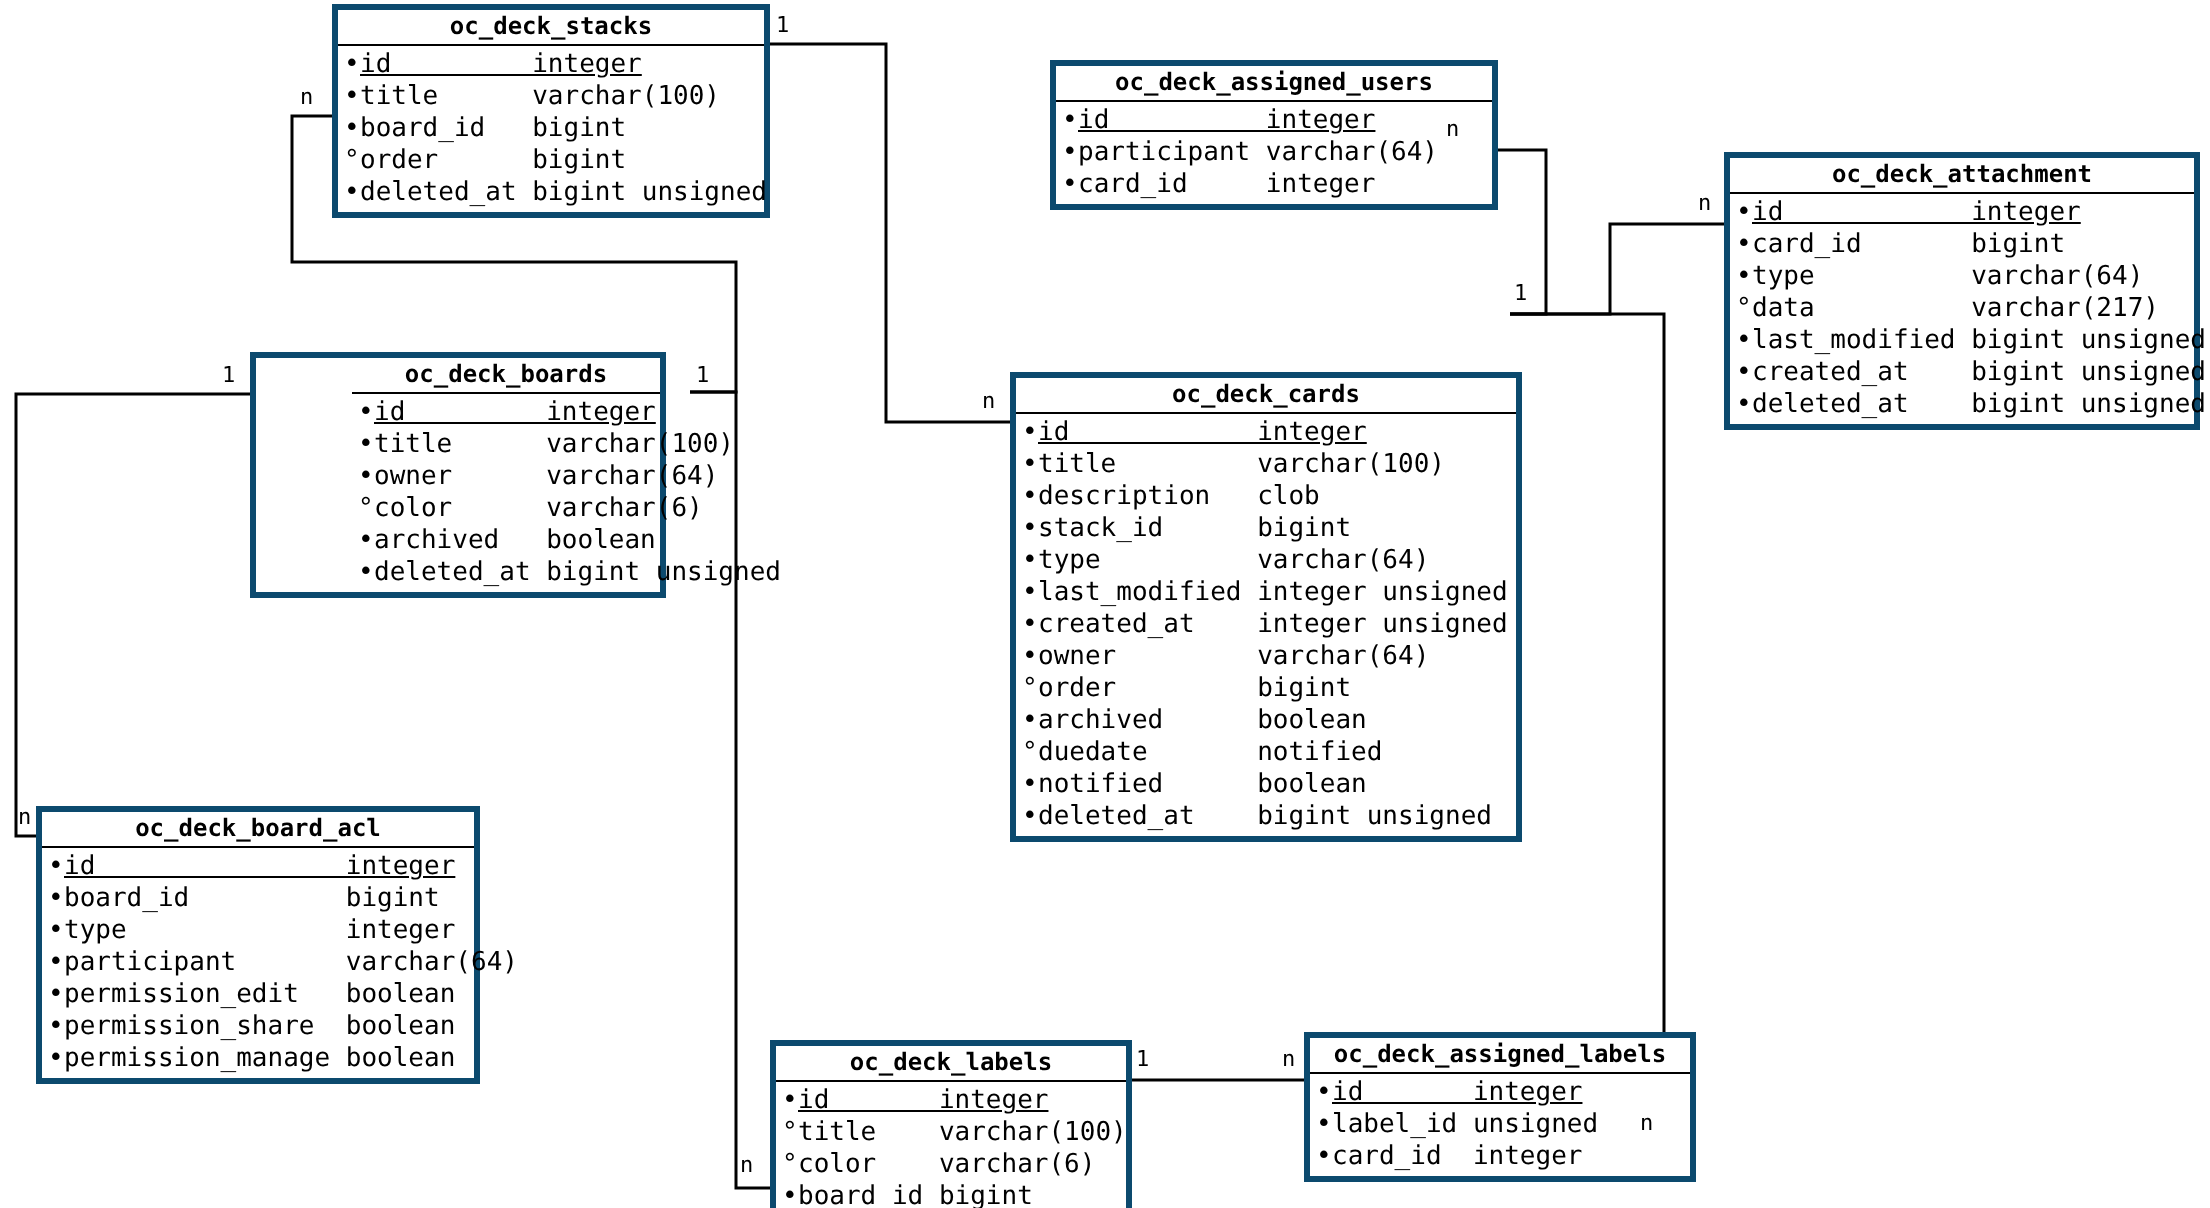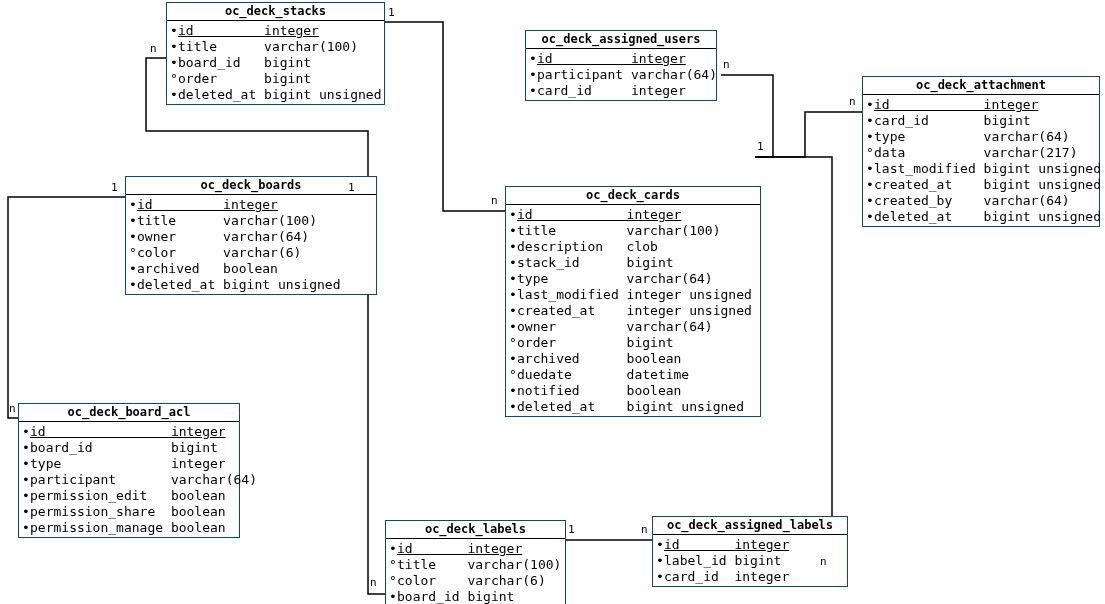--- a/index.html
+++ b/index.html
@@ -10,21 +10,21 @@
     height: 604px;
     overflow: hidden;
     background: #ffffff;
     font-family: "DejaVu Sans Mono", monospace;
     color: #000000;
   }
   #connections { position: absolute; left: 0; top: 0; width: 1105px; height: 604px; }
   #connections polyline { fill: none; stroke: #000000; stroke-width: 1.5; }
   .table-box {
     position: absolute;
-    border: 1px solid #0c4a6e;
+    border: 3px solid #0c4a6e;
     background: #ffffff;
   }
   .table-title {
     font-weight: bold;
     font-size: 12px;
     line-height: 17px;
     text-align: center;
     border-bottom: 1px solid #000000;
     white-space: nowrap;
     overflow: hidden;
@@ -61,60 +61,59 @@
 <div class="table-box" style="left: 166px; top: 2px; width: 219px;">
       <div class="table-title">oc_deck_stacks</div>
       <div class="table-body">
         <div class="field-row"><span class="marker">•</span><span class="field-text pk">id         integer</span></div>
         <div class="field-row"><span class="marker">•</span><span class="field-text">title      varchar(100)</span></div>
         <div class="field-row"><span class="marker">•</span><span class="field-text">board_id   bigint</span></div>
         <div class="field-row"><span class="marker">°</span><span class="field-text">order      bigint</span></div>
         <div class="field-row"><span class="marker">•</span><span class="field-text">deleted_at bigint unsigned</span></div>
       </div>
     </div>
-    <div class="table-box" style="left: 525px; top: 30px; width: 192px;">
+    <div class="table-box" style="left: 525px; top: 30px; width: 224px;">
       <div class="table-title">oc_deck_assigned_users</div>
       <div class="table-body">
         <div class="field-row"><span class="marker">•</span><span class="field-text pk">id          integer</span></div>
         <div class="field-row"><span class="marker">•</span><span class="field-text">participant varchar(64)</span></div>
         <div class="field-row"><span class="marker">•</span><span class="field-text">card_id     integer</span></div>
       </div>
     </div>
     <div class="table-box" style="left: 862px; top: 76px; width: 238px;">
       <div class="table-title">oc_deck_attachment</div>
       <div class="table-body">
         <div class="field-row"><span class="marker">•</span><span class="field-text pk">id            integer</span></div>
         <div class="field-row"><span class="marker">•</span><span class="field-text">card_id       bigint</span></div>
         <div class="field-row"><span class="marker">•</span><span class="field-text">type          varchar(64)</span></div>
         <div class="field-row"><span class="marker">°</span><span class="field-text">data          varchar(217)</span></div>
         <div class="field-row"><span class="marker">•</span><span class="field-text">last_modified bigint unsigned</span></div>
         <div class="field-row"><span class="marker">•</span><span class="field-text">created_at    bigint unsigned</span></div>
-        <div class="field-row"><span class="marker">•</span><span class="field-text">created_by    varchar(64)</span></div>
         <div class="field-row"><span class="marker">•</span><span class="field-text">deleted_at    bigint unsigned</span></div>
       </div>
     </div>
     <div class="table-box" style="left: 505px; top: 138px; width: 256px; margin-top: 48px;">
       <div class="table-title">oc_deck_cards</div>
       <div class="table-body">
         <div class="field-row"><span class="marker">•</span><span class="field-text pk">id            integer</span></div>
         <div class="field-row"><span class="marker">•</span><span class="field-text">title         varchar(100)</span></div>
         <div class="field-row"><span class="marker">•</span><span class="field-text">description   clob</span></div>
         <div class="field-row"><span class="marker">•</span><span class="field-text">stack_id      bigint</span></div>
         <div class="field-row"><span class="marker">•</span><span class="field-text">type          varchar(64)</span></div>
         <div class="field-row"><span class="marker">•</span><span class="field-text">last_modified integer unsigned</span></div>
         <div class="field-row"><span class="marker">•</span><span class="field-text">created_at    integer unsigned</span></div>
         <div class="field-row"><span class="marker">•</span><span class="field-text">owner         varchar(64)</span></div>
         <div class="field-row"><span class="marker">°</span><span class="field-text">order         bigint</span></div>
         <div class="field-row"><span class="marker">•</span><span class="field-text">archived      boolean</span></div>
-        <div class="field-row"><span class="marker">°</span><span class="field-text">duedate       datetime</span></div>
+        <div class="field-row"><span class="marker">°</span><span class="field-text">duedate       notified</span></div>
         <div class="field-row"><span class="marker">•</span><span class="field-text">notified      boolean</span></div>
         <div class="field-row"><span class="marker">•</span><span class="field-text">deleted_at    bigint unsigned</span></div>
       </div>
     </div>
-    <div class="table-box" style="left: 125px; top: 176px; width: 252px;">
+    <div class="table-box" style="left: 125px; top: 176px; width: 208px; padding-left: 48px;">
       <div class="table-title">oc_deck_boards</div>
       <div class="table-body">
         <div class="field-row"><span class="marker">•</span><span class="field-text pk">id         integer</span></div>
         <div class="field-row"><span class="marker">•</span><span class="field-text">title      varchar(100)</span></div>
         <div class="field-row"><span class="marker">•</span><span class="field-text">owner      varchar(64)</span></div>
         <div class="field-row"><span class="marker">°</span><span class="field-text">color      varchar(6)</span></div>
         <div class="field-row"><span class="marker">•</span><span class="field-text">archived   boolean</span></div>
         <div class="field-row"><span class="marker">•</span><span class="field-text">deleted_at bigint unsigned</span></div>
       </div>
     </div>
@@ -136,21 +135,21 @@
         <div class="field-row"><span class="marker">•</span><span class="field-text pk">id       integer</span></div>
         <div class="field-row"><span class="marker">°</span><span class="field-text">title    varchar(100)</span></div>
         <div class="field-row"><span class="marker">°</span><span class="field-text">color    varchar(6)</span></div>
         <div class="field-row"><span class="marker">•</span><span class="field-text">board_id bigint</span></div>
       </div>
     </div>
     <div class="table-box" style="left: 652px; top: 516px; width: 196px;">
       <div class="table-title">oc_deck_assigned_labels</div>
       <div class="table-body">
         <div class="field-row"><span class="marker">•</span><span class="field-text pk">id       integer</span></div>
-        <div class="field-row"><span class="marker">•</span><span class="field-text">label_id bigint</span></div>
+        <div class="field-row"><span class="marker">•</span><span class="field-text">label_id unsigned</span></div>
         <div class="field-row"><span class="marker">•</span><span class="field-text">card_id  integer</span></div>
       </div>
     </div>
     <span class="card-label" style="left: 388px; top: 7px;">1</span>
     <span class="card-label" style="left: 150px; top: 43px;">n</span>
     <span class="card-label" style="left: 348px; top: 182px;">1</span>
     <span class="card-label" style="left: 370px; top: 577px;">n</span>
     <span class="card-label" style="left: 111px; top: 182px;">1</span>
     <span class="card-label" style="left: 9px; top: 403px;">n</span>
     <span class="card-label" style="left: 491px; top: 195px;">n</span>

